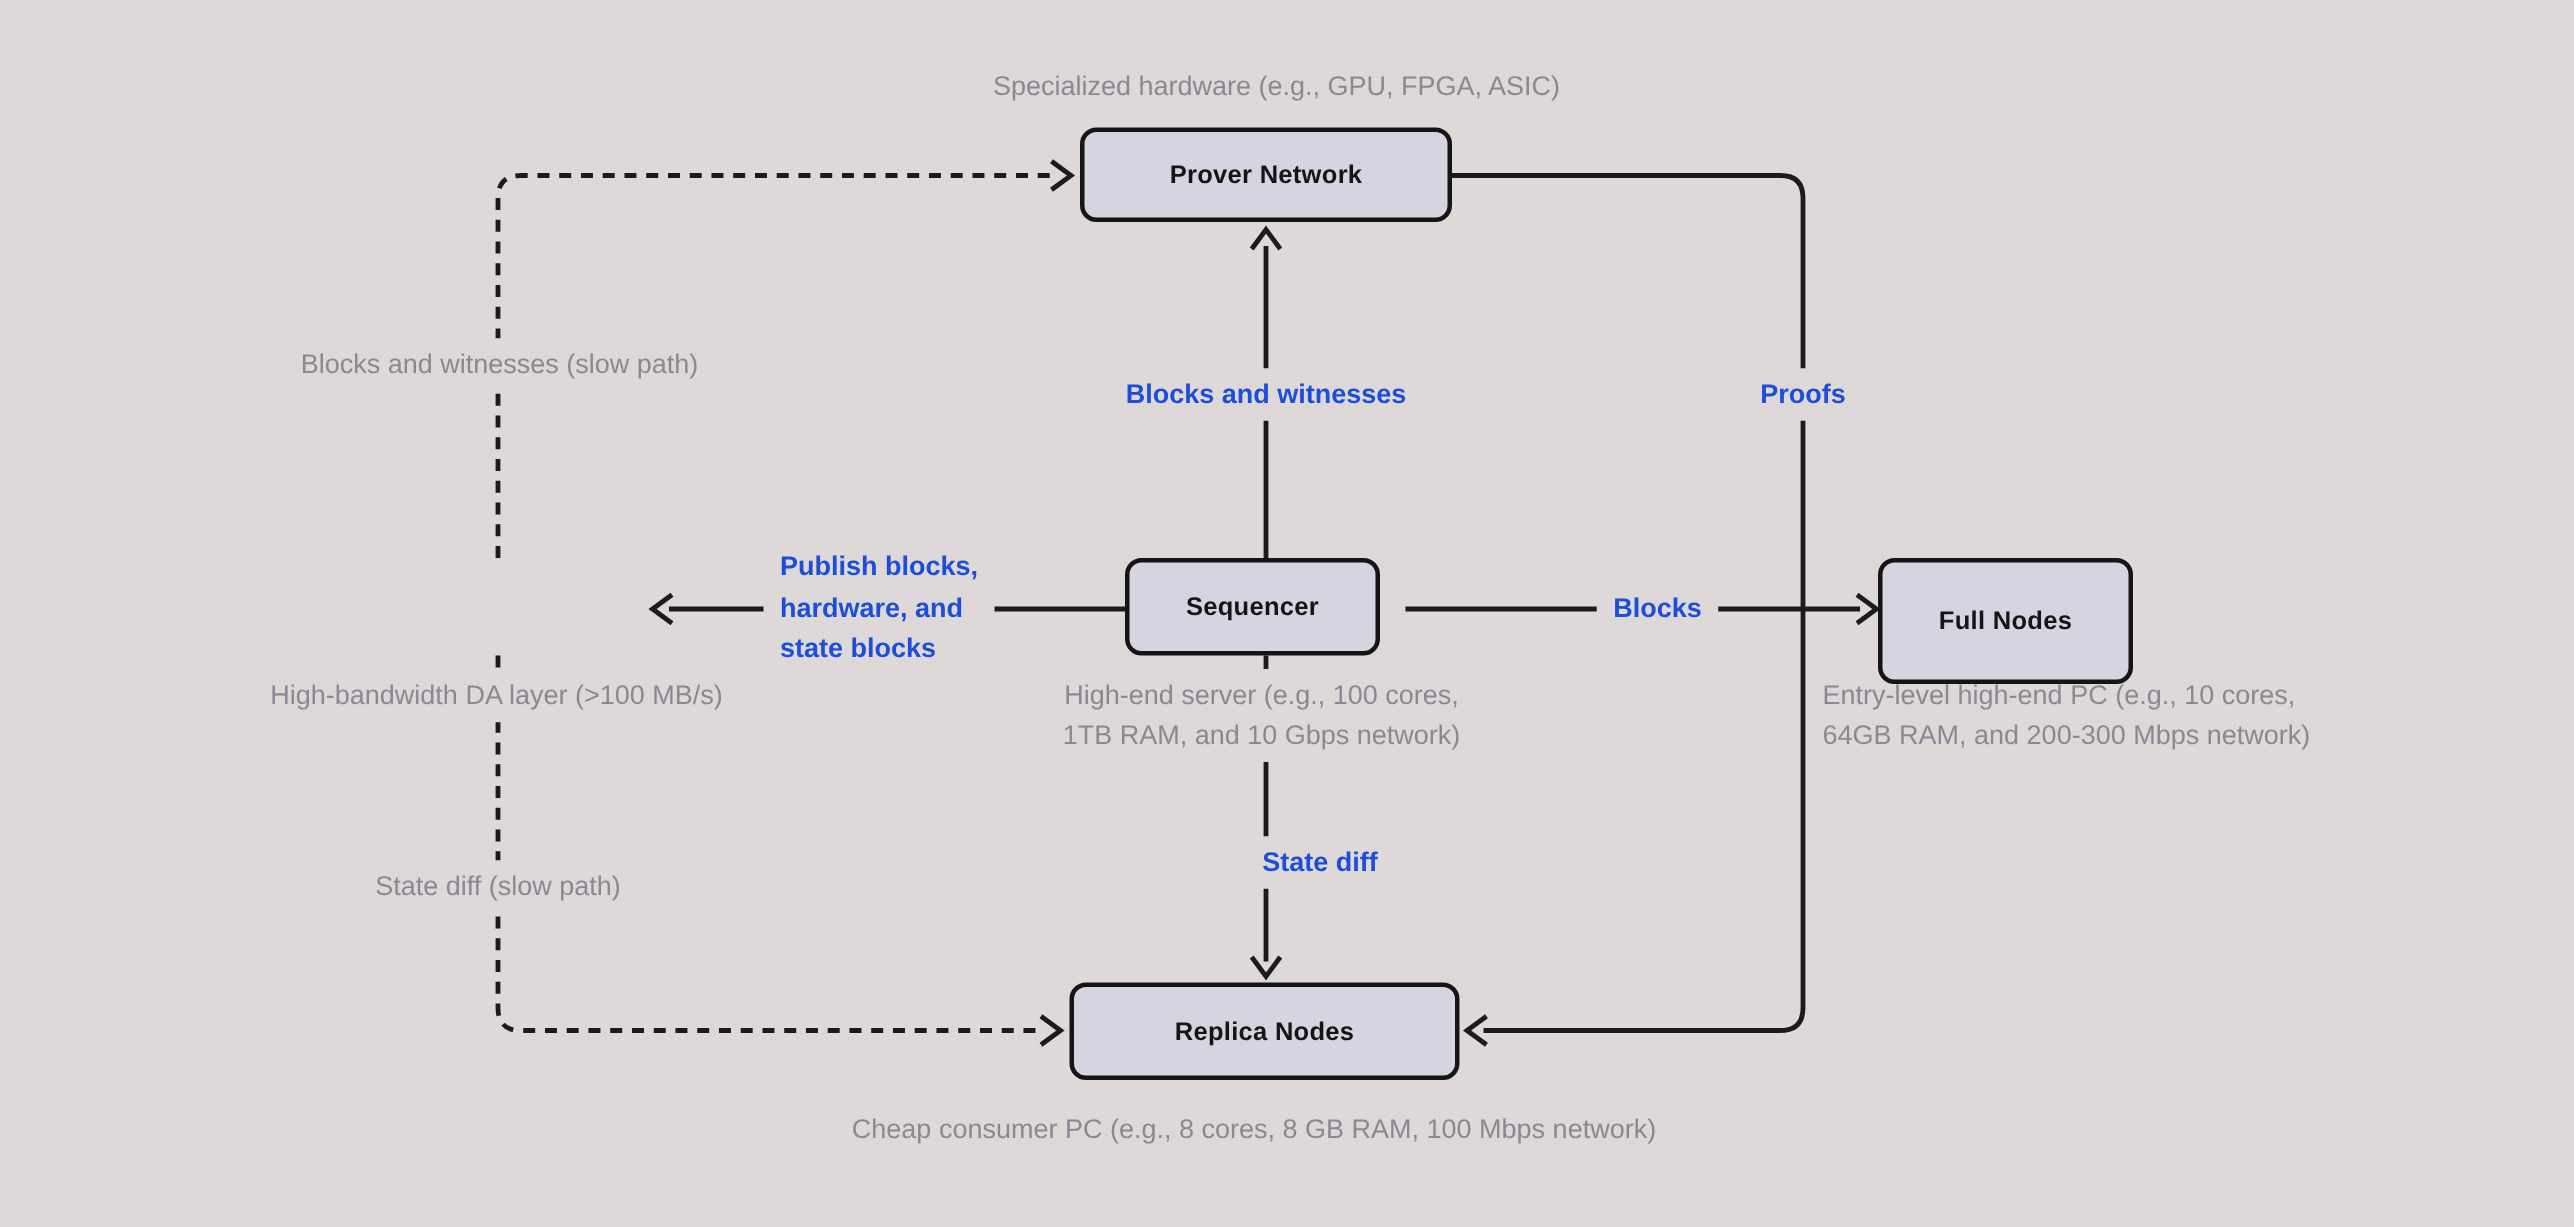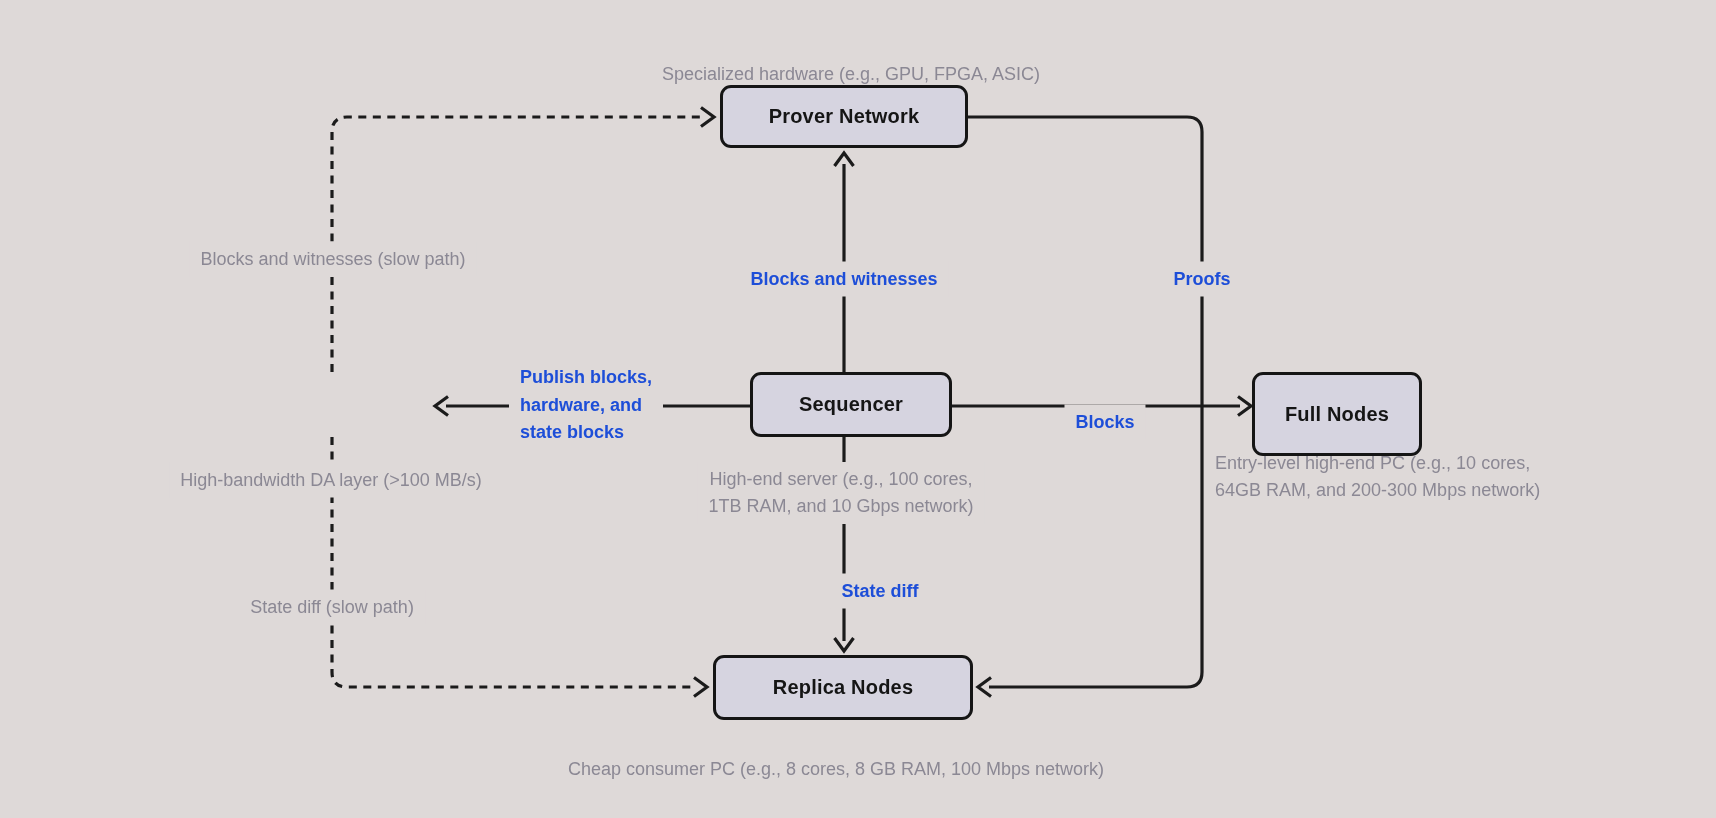--- a/index.html
+++ b/index.html
@@ -11,33 +11,33 @@
   #diagram{position:absolute;inset:0;width:1716px;height:818px;}
   svg.wires{position:absolute;left:0;top:0;z-index:0;}
   svg.wires path{fill:none;stroke:#1b1b1b;stroke-width:3.2;}
   svg.wires path.dash{stroke-dasharray:8 6.5;}
   svg.wires path.head{stroke-dasharray:none;stroke-linejoin:miter;}
 
   .node{
     position:absolute;z-index:2;box-sizing:border-box;
     background:#d6d4e0;border:3px solid #151515;border-radius:11px;
     display:flex;align-items:center;justify-content:center;
-    font-weight:bold;font-size:20px;color:#151515;letter-spacing:0.2px;
+    font-weight:bold;font-size:17px;color:#151515;letter-spacing:0.2px;
   }
   .node-prover   {left:720px;top:85px; width:248px;height:63px;}
   .node-eigenda  {left:237px;top:372px;width:191px;height:65px;}
-  .node-sequencer{left:750px;top:372px;width:202px;height:65px;text-align:right;}
+  .node-sequencer{left:750px;top:372px;width:170px;height:65px;text-align:right;}
   .node-full     {left:1252px;top:372px;width:170px;height:84px;}
   .node-replica  {left:713px;top:655px;width:260px;height:65px;}
 
   .lbl{
     position:absolute;z-index:1;white-space:nowrap;
     font-size:18px;line-height:27px;
   }
-  .center{transform:translate(-50%,-50%);text-align:center;margin-top:16px;}
+  .center{transform:translate(-50%,-50%);text-align:center;}
   .gray{color:#8b8894;}
   .dark{color:#1d4ed8;font-weight:bold;}
   .online{background:#ded9d8;padding:4px 11px;}
 
   .cap-prover   {left:851px;top:58px;}
   .cap-eigenda  {left:331px;top:464px;}
   .cap-sequencer{left:841px;top:477px;}
   .cap-full     {left:1215px;top:450px;}
   .cap-replica  {left:836px;top:753px;}
 

